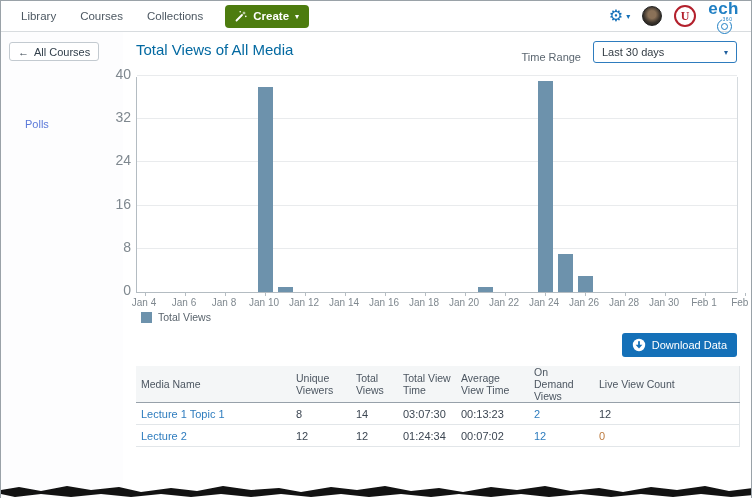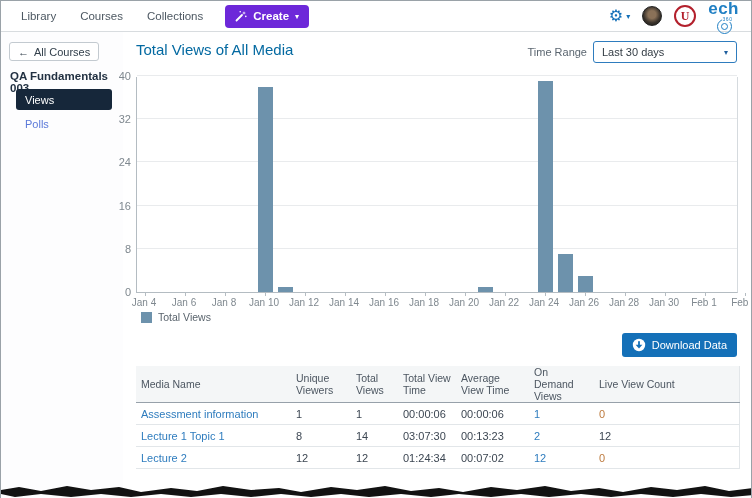--- a/index.html
+++ b/index.html
@@ -11,21 +11,21 @@
     overflow:hidden;
   }
   
   .topbar {
     position:absolute; left:0; top:0; width:100%; height:31px;
     display:flex; align-items:center; background:#fff; border-bottom:1px solid #d8dcdf;
     padding:0 8px;
   }
   .topbar .nav-item { font-size:11.5px; color:#4d5862; margin:0 12px; cursor:pointer; }
   .create-btn {
-    display:flex; align-items:center; gap:6px; background:#6d28d9; color:#fff;
+    display:flex; align-items:center; gap:6px; background:#4d7c0f; color:#fff;
     border:none; border-radius:4px; height:23px; padding:0 10px; margin-left:10px;
     font-size:11.5px; font-weight:bold; font-family:inherit; cursor:pointer;
   }
   .create-btn .caret { font-size:8px; }
   .topbar-right { margin-left:auto; display:flex; align-items:center; gap:12px; padding-right:4px; }
   .gear-wrap { display:flex; align-items:center; gap:3px; cursor:pointer; }
   .gear { color:#1470b8; font-size:16px; line-height:1; }
   .gear-caret { color:#1470b8; font-size:8px; }
   .avatar {
     width:20px; height:20px; border-radius:50%;
@@ -55,31 +55,31 @@
   }
   .course-name { position:absolute; left:9px; top:38px; font-size:11.5px; font-weight:bold; color:#223142; }
   .side-item-active {
     position:absolute; left:15px; top:57px; width:96px; height:21px; background:#16273a;
     border-radius:3px; color:#fff; font-size:11px; display:flex; align-items:center;
     padding-left:9px; cursor:pointer;
   }
   .side-item-link { position:absolute; left:24px; top:86px; font-size:11px; color:#5b79d9; cursor:pointer; }
   
   .chart-title { position:absolute; left:135px; top:40px; font-size:15px; color:#0369a1; }
-  .time-range { position:absolute; right:14px; top:40px; display:flex; align-items:center; gap:6px;margin-left:17px; }
+  .time-range { position:absolute; right:14px; top:40px; display:flex; align-items:flex-end; gap:12px;margin-left:17px; }
   .time-range-label { font-size:11px; color:#5b6670; }
   .time-range-select {
     width:144px; height:22px; border:1px solid #2e7cbe; border-radius:3px; background:#fff;
     display:flex; align-items:center; justify-content:space-between; padding:9px 8px;
     font-size:11px; color:#333c44; cursor:pointer;
   }
   .time-range-select .caret { color:#1f5f9e; font-size:8px; }
   
   #ylabs { position:absolute; left:98px; top:76px; width:32px; height:216px; }
-  #ylabs .ylab { position:absolute; right:0; width:32px; text-align:right; font-size:11px; color:#7f888f; }
+  #ylabs .ylab { position:absolute; right:0; width:32px; text-align:right; font-size:14px; color:#7f888f; }
   #plot {
     position:absolute; left:135px; top:76px; width:602px; height:216px; background:#fff;
     border-left:1px solid #b4bcc2; border-bottom:1px solid #b4bcc2; border-right:1px solid #d5dade;
   }
   #plot .grid { position:absolute; left:0; width:100%; height:1px; background:#e9ebed; }
   #plot .bar { position:absolute; cursor:pointer; }
   #plot .xtick { position:absolute; width:1px; height:3px; background:#b4bcc2; bottom:-4px; }
   #xlabs { position:absolute; left:135px; top:296px; width:617px; height:12px; }
   #xlabs .xlab { position:absolute; width:44px; text-align:center; font-size:10px; color:#7f888f; }
   .legend { position:absolute; left:140px; top:310px; display:flex; align-items:center; gap:6px; }
@@ -144,22 +144,20 @@
         </span>
       </span>
     </div>
   </header>
 
   <aside class="sidebar">
     <button class="all-courses-btn">
       <span>←</span>
       <span>All Courses</span>
     </button>
-    <div class="course-name">QA Fundamentals 003</div>
-    <div class="side-item-active">Views</div>
     <div class="side-item-link">Polls</div>
   </aside>
 
   <h1 class="chart-title" style="font-weight:normal;">Total Views of All Media</h1>
   <div class="time-range">
     <span class="time-range-label">Time Range</span>
     <div class="time-range-select">
       <span>Last 30 days</span>
       <span class="caret">▾</span>
     </div>
@@ -250,29 +248,20 @@
           <th>Unique Viewers</th>
           <th>Total Views</th>
           <th>Total View Time</th>
           <th>Average View Time</th>
           <th>On Demand Views</th>
           <th>Live View Count</th>
         </tr>
       </thead>
     <tbody id="views-table-body">
         <tr>
-          <td class="media"><a>Assessment information</a></td>
-          <td>1</td>
-          <td>1</td>
-          <td>00:00:06</td>
-          <td>00:00:06</td>
-          <td class="ondemand">1</td>
-          <td class="live-zero">0</td>
-        </tr>
-        <tr>
           <td class="media"><a>Lecture 1 Topic 1</a></td>
           <td>8</td>
           <td>14</td>
           <td>03:07:30</td>
           <td>00:13:23</td>
           <td class="ondemand">2</td>
           <td>12</td>
         </tr>
         <tr>
           <td class="media"><a>Lecture 2</a></td>

